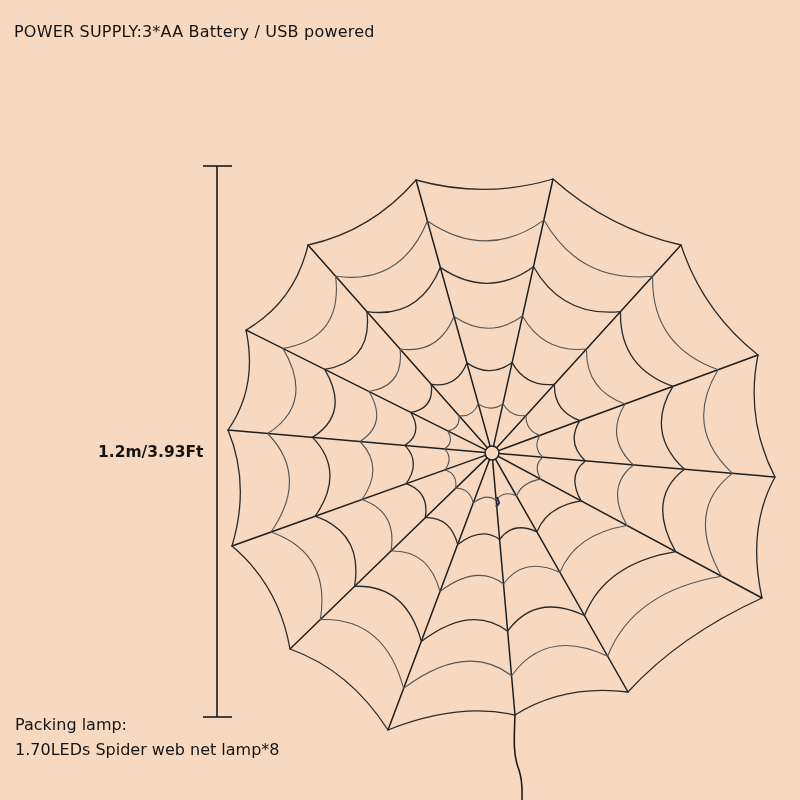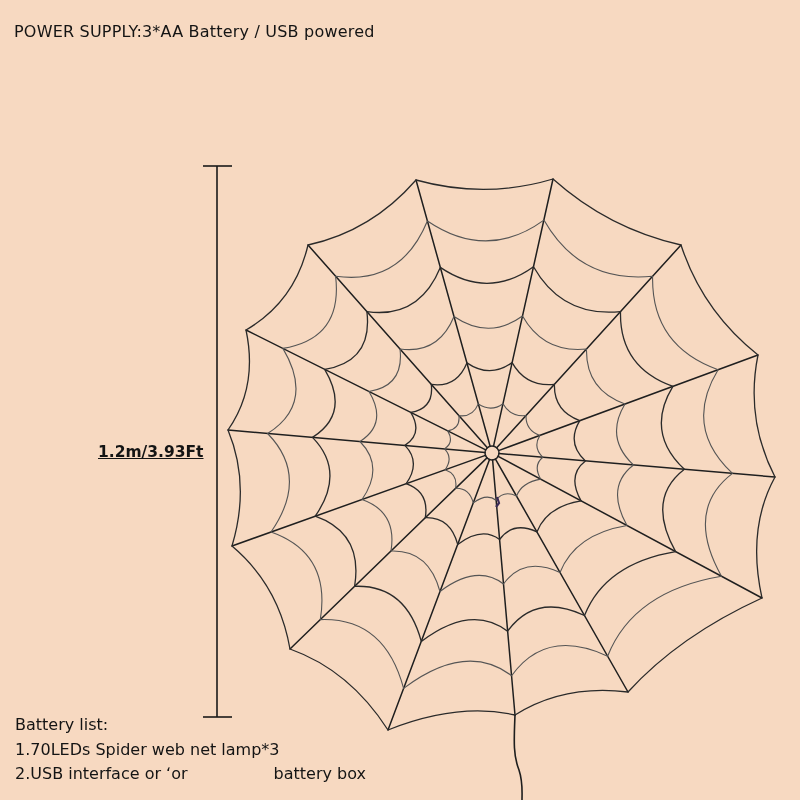--- a/index.html
+++ b/index.html
@@ -9,21 +9,21 @@
     font-family: "DejaVu Sans", "Liberation Sans", sans-serif;
     color: #141414;
     position: relative;
   }
   .title {
     position: absolute; left: 14px; top: 22px;
     font-size: 16px; letter-spacing: 0.2px; white-space: nowrap;
   }
   .dim-label {
     position: absolute; left: 98px; top: 443px;
-    font-size: 15.5px; font-weight: bold; white-space: nowrap; text-decoration: underline;
+    font-size: 15.5px; font-weight: bold; white-space: nowrap;
   }
   .packing {
     position: absolute; left: 15px; top: 713px;
     font-size: 16px; line-height: 24.5px; white-space: nowrap;
   }
   .packing .row { display: block; }
   .packing .gap { display: inline-block; width: 86px; }
   svg.web { position: absolute; left: 0; top: 0; }
 </style>
 </head>
@@ -64,16 +64,15 @@
   <circle cx="492" cy="453" r="7" fill="none" stroke="#222" stroke-width="1.5"></circle>
 
   <path d="M497 497 l2 6 l-3 4" stroke="#3b2a55" stroke-width="2.2" fill="none"></path>
 
   <path d="M515 715 C514 740, 513 755, 519 770 C523 782, 522 792, 522 800" stroke="#1e1e1e" stroke-width="1.6" fill="none"></path>
 </svg>
 
 <div class="dim-label">1.2m/3.93Ft</div>
 
 <div class="packing">
-  <span class="row">Battery list:</span>
-  <span class="row">1.70LEDs Spider web net lamp*3</span>
-  <span class="row"><span>2.USB interface or ʻor</span><span class="gap"></span><span>battery box</span></span>
+  <span class="row">Packing lamp:</span>
+  <span class="row">1.70LEDs Spider web net lamp*8</span>
 </div>
 
 </body></html>

